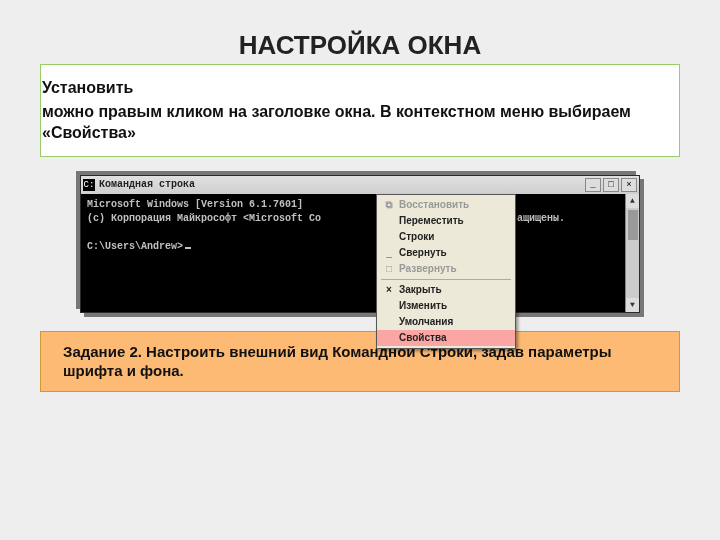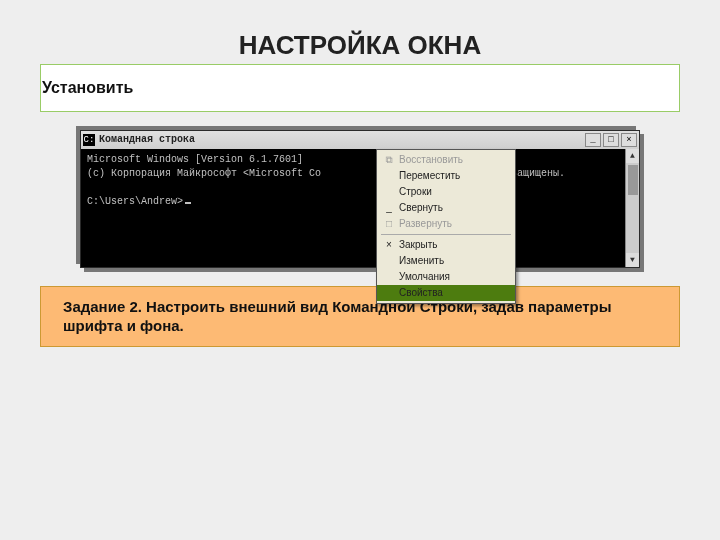--- a/index.html
+++ b/index.html
@@ -63,20 +63,21 @@
     color:#000;
   }
   .term-body {
     position: relative;
     background: #000;
     color: #c0c0c0;
     font-size: 10px;
     line-height: 1.4;
     min-height: 118px;
     padding: 4px 6px;
+    font-weight: bold;
   }
   .term-body .line { white-space: pre; }
   .cursor { display:inline-block; width:6px; height:2px; background:#c0c0c0; vertical-align: baseline; margin-left:2px;}
   .scrollbar-r {
     position:absolute; right:0; top:0; bottom:0; width:14px;
     background:#ccc; border-left:1px solid #888;
   }
   .scrollbar-r::before{
     content:"▲"; position:absolute; top:0; left:0; width:100%; height:14px;
     background:#ddd; font-size:8px; text-align:center; line-height:14px; color:#333;
@@ -98,38 +99,39 @@
     padding: 2px 0;
   }
   .menu-item {
     display:flex; align-items:center;
     padding: 1px 6px 1px 4px;
     color:#222;
   }
   .menu-item.disabled { color:#999; }
   .menu-item .icon-slot { width:16px; display:inline-block; text-align:center; margin-right:2px; font-size:10px;}
   .menu-sep { border-top:1px solid #aaa; margin:2px 4px; }
-  .menu-item.highlight { background:#4d7c0f; }
+  .menu-item.highlight { background:#fca5a5; }
   .task {
     background: #fdba74;
     border: 1px solid #cc9933;
     padding: 10px 22px;
     font-size: 15px;
     line-height: 1.3;
     color:#111;
   }
   .task .t-lead { font-weight: bold; }
 </style>
 </head>
 <body>
 
 <h1 class="title">НАСТРОЙКА ОКНА</h1>
 
 <div class="box">
   <span class="lead">Установить</span>
+  <span class="tail">можно правым кликом на заголовке окна. В контекстном меню выбираем «Свойства»</span>
 </div>
 
 <div class="cmd-wrap">
   <div class="cmd-window">
     <div class="titlebar">
       <span class="c-icon">C:</span>
       <span class="title-text">Командная строка</span>
       <span class="winbtn">_</span>
       <span class="winbtn">□</span>
       <span class="winbtn">×</span>

